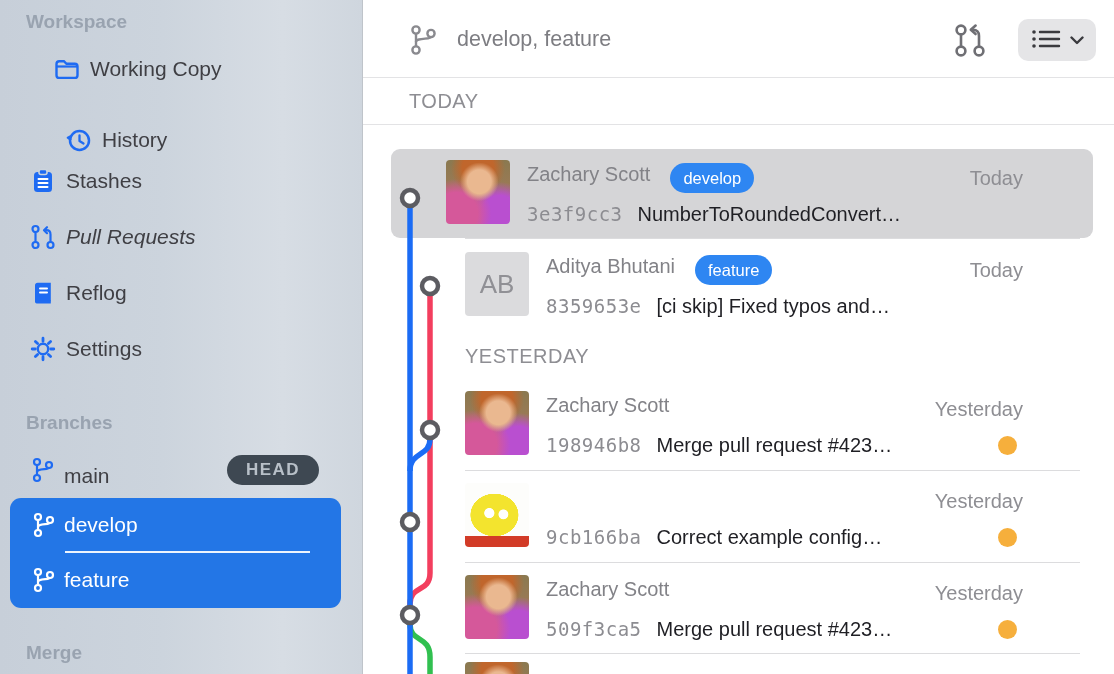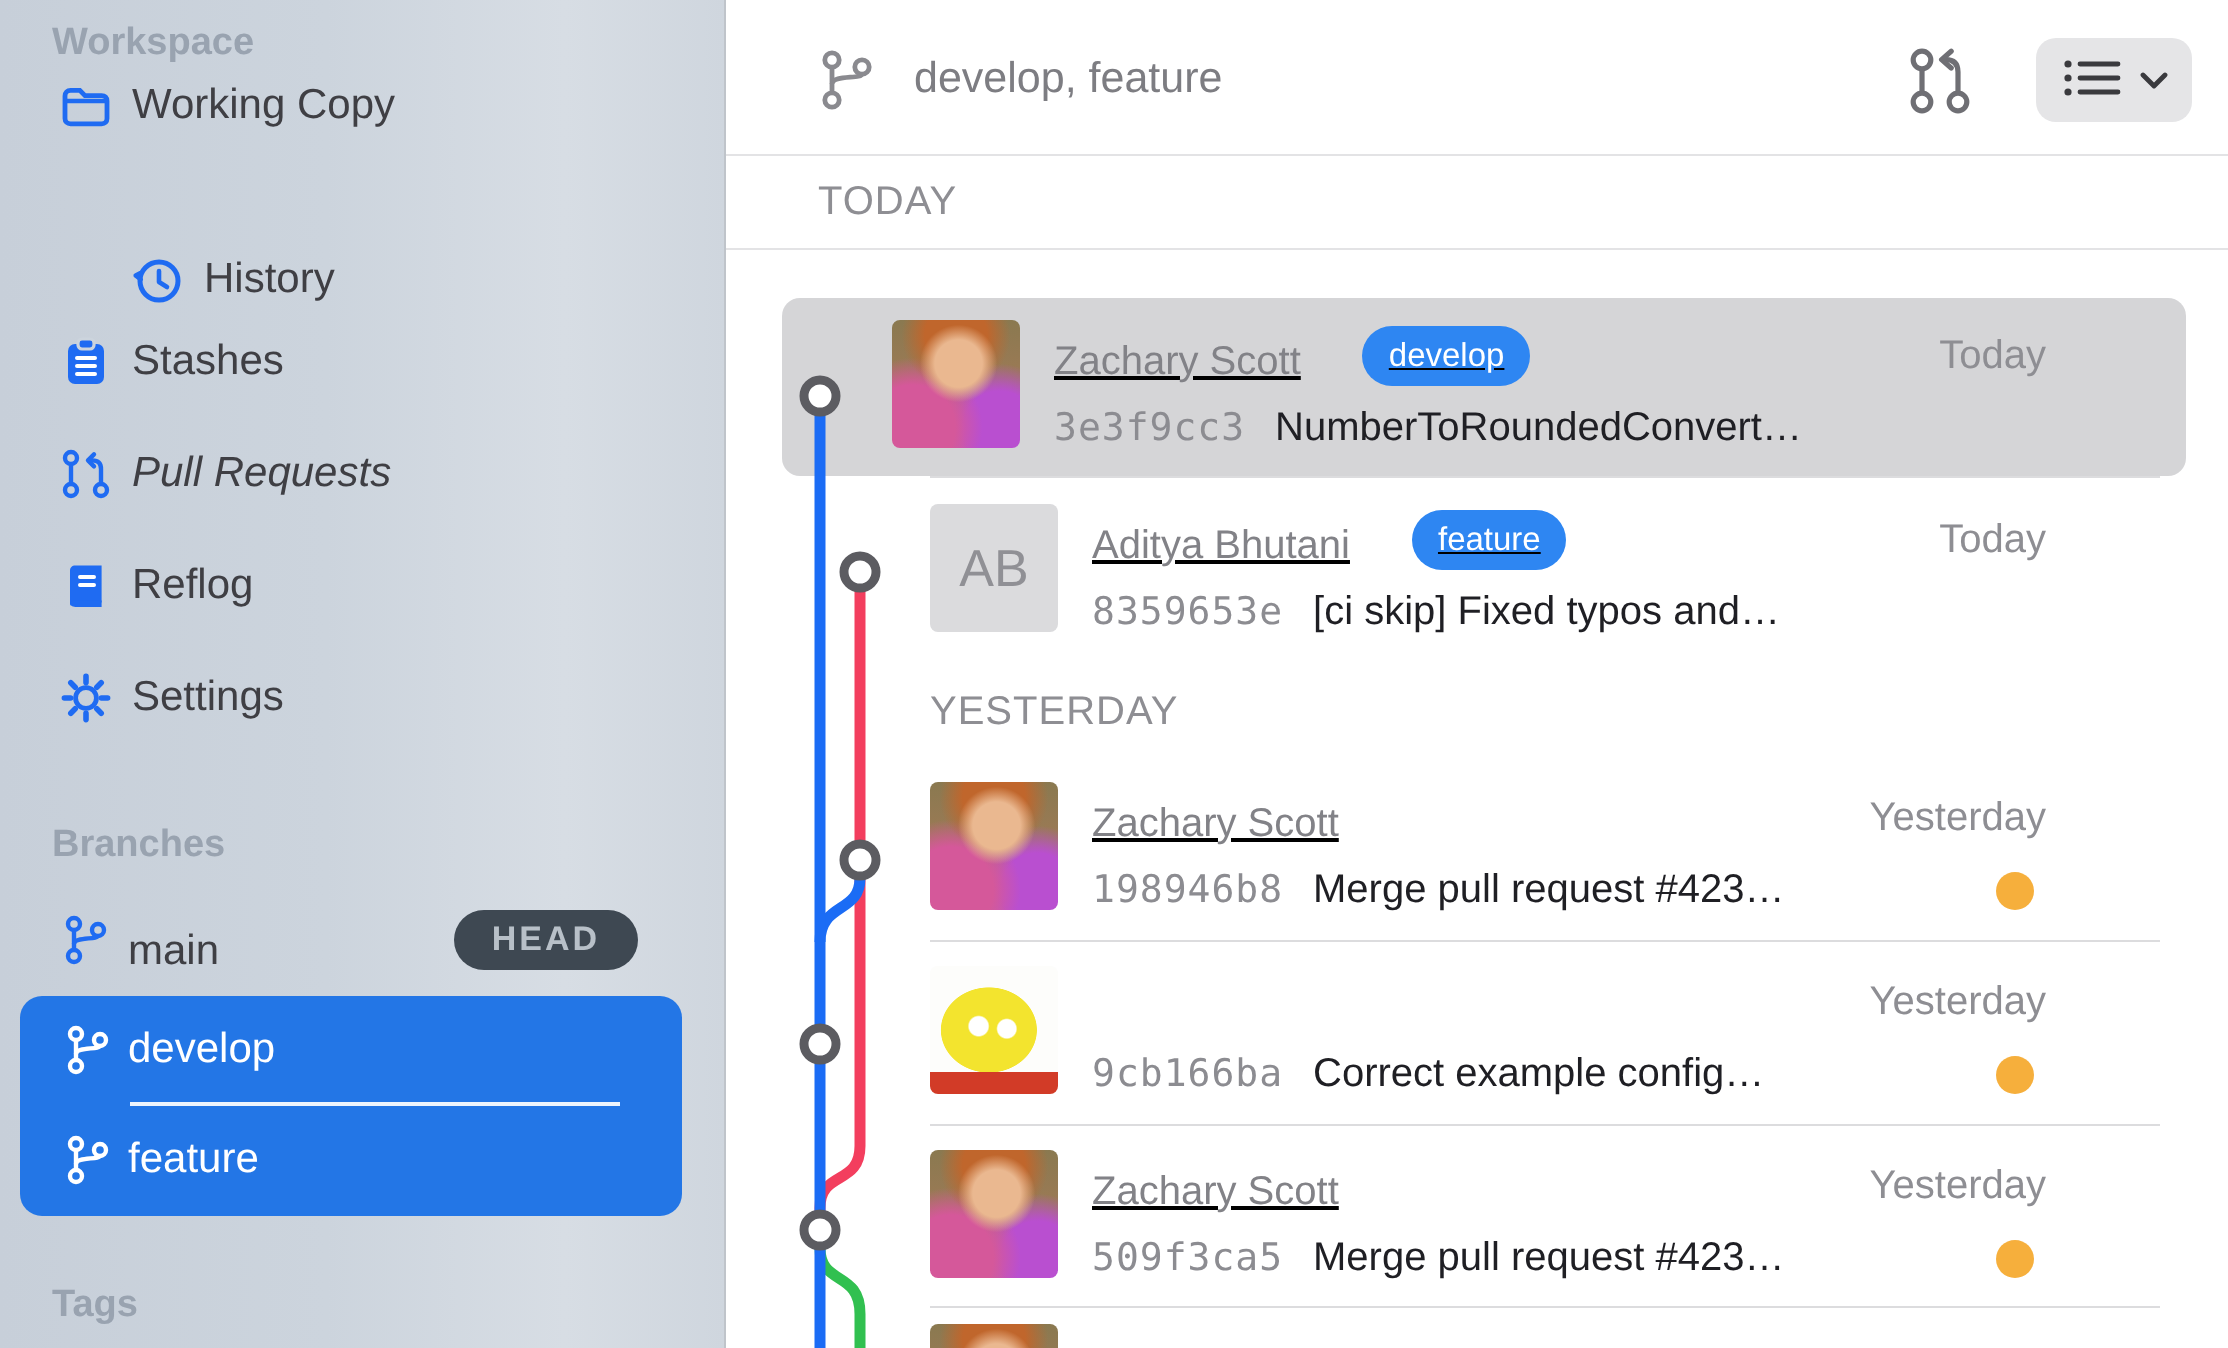--- a/index.html
+++ b/index.html
@@ -52,21 +52,21 @@
 
   .sel-bg{position:absolute;left:28px;top:24px;width:702px;height:89px;border-radius:9px;
     background:var(--selected-row);z-index:1;}
   .row{position:absolute;left:0;width:751px;height:92px;z-index:2;}
   .row .avatar{position:absolute;top:13px;width:64px;height:64px;border-radius:4px;overflow:hidden;}
   .row.r1 .avatar{left:83px;}
   .row .avatar{left:102px;}
   .row .tblock{position:absolute;top:0;height:92px;}
   .row.r1 .tblock{left:164px;width:496px;}
   .row .tblock{left:183px;width:477px;}
-  .line1{position:absolute;left:0;top:16px;height:30px;width:100%;display:flex;align-items:flex-end;gap:31px;text-decoration:underline;}
+  .line1{position:absolute;left:0;top:16px;height:30px;width:100%;display:flex;align-items:flex-start;gap:20px;}
   .line2{position:absolute;left:0;top:52px;height:30px;width:100%;display:flex;align-items:center;}
   .author{font-size:20px;color:#828287;white-space:nowrap;}
   .cdate{position:absolute;right:0;top:0;height:30px;line-height:30px;font-size:20px;color:#8e8e93;}
   .badge{height:30px;padding:0 13px;border-radius:15px;background:var(--badge-blue);
     color:#fff;font-size:16.5px;display:flex;align-items:center;}
   .hash{font-family:"DejaVu Sans Mono",monospace;font-size:19px;color:#8c8c91;letter-spacing:.5px;}
   .msg{font-size:20px;color:#1f1f24;margin-left:15px;white-space:nowrap;}
   .dot{position:absolute;right:6px;top:5.5px;width:19px;height:19px;border-radius:50%;background:var(--status-yellow);}
   .ylabel{position:absolute;left:102px;top:217px;height:28px;line-height:28px;
     font-size:20px;color:#8e8e93;letter-spacing:.5px;z-index:2;}
@@ -92,21 +92,21 @@
   .row.partial .avatar{top:9px;}
 </style>
 </head>
 <body>
 
 <div class="app">
 
   <div class="sidebar">
     <div class="side-label" style="top:8px;">Workspace</div>
 
-    <div class="side-item" style="top:25px;">
+    <div class="side-item" style="top:41px;margin-left:24px;">
       <span class="ic">
         <svg width="28" height="28" viewBox="0 0 28 28">
             <path d="M3.5 9c0-1.7 1.1-2.8 2.8-2.8h4.6l2.6 2.6h8.3c1.7 0 2.7 1 2.7 2.7v8.7c0 1.7-1 2.7-2.7 2.7H6.3c-1.7 0-2.8-1-2.8-2.7z" fill="none" stroke="var(--icon-blue)" stroke-width="2.4"></path>
             <path d="M3.5 11.5h21" stroke="var(--icon-blue)" stroke-width="2.2"></path>
           </svg>
       </span>
       <span class="lbl">Working Copy</span>
     </div>
 
     <div class="side-item" style="top:112px;margin-left:36px;">
@@ -205,21 +205,21 @@
               <circle cx="6" cy="22" r="3" fill="none" stroke="#fff" stroke-width="2.2"></circle>
               <circle cx="18" cy="9" r="3" fill="none" stroke="#fff" stroke-width="2.2"></circle>
               <path d="M6 9.2v9.6" stroke="#fff" stroke-width="2.2"></path>
               <path d="M6 16c0-3.8 12-2 12-4.2" fill="none" stroke="#fff" stroke-width="2.2"></path>
             </svg>
         </span>
         <span class="lbl">feature</span>
       </div>
     </div>
 
-    <div class="side-label" style="top:639px;">Tags</div>
+    <div class="side-label" style="top:639px;">Merge</div>
   </div>
 
   <div class="main">
 
     <div class="toolbar">
       <span class="tb-branch-icon">
         <svg width="30" height="34" viewBox="0 0 30 34">
             <circle cx="8" cy="7" r="3.6" fill="none" stroke="#8a8a8f" stroke-width="2.4"></circle>
             <circle cx="8" cy="27" r="3.6" fill="none" stroke="#8a8a8f" stroke-width="2.4"></circle>
             <circle cx="23" cy="10.5" r="3.6" fill="none" stroke="#8a8a8f" stroke-width="2.4"></circle>

